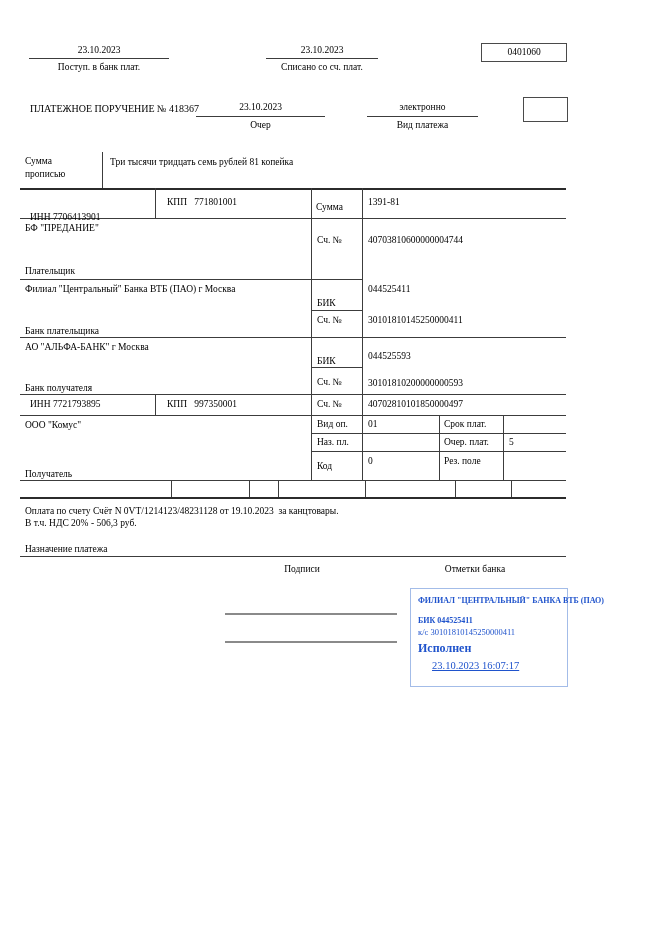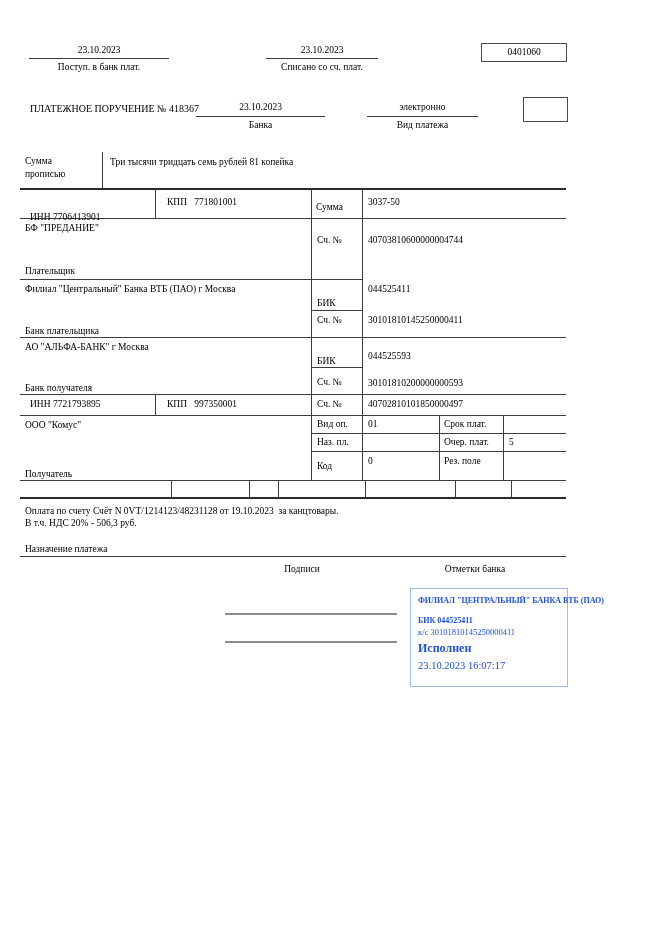--- a/index.html
+++ b/index.html
@@ -38,21 +38,21 @@
   <div class="hl" style="left:266px; top:58px; width:112px;"></div>
   <span class="t c" style="left:266px; top:62px; width:112px;">Списано со сч. плат.</span>
 
   <div class="box" style="left:481px; top:43px; width:84px; height:17px;">
     <span class="t c" style="left:0; top:3px; width:84px;">0401060</span>
   </div>
 
   <span class="t big" style="left:30px; top:103px;">ПЛАТЕЖНОЕ ПОРУЧЕНИЕ № 418367</span>
   <span class="t c" style="left:196px; top:102px; width:129px;">23.10.2023</span>
   <div class="hl" style="left:196px; top:116px; width:129px;"></div>
-  <span class="t c" style="left:196px; top:120px; width:129px;">Банка</span>
+  <span class="t c" style="left:196px; top:120px; width:129px;">Очер</span>
   <span class="t c" style="left:367px; top:102px; width:111px;">электронно</span>
   <div class="hl" style="left:367px; top:116px; width:111px;"></div>
   <span class="t c" style="left:367px; top:120px; width:111px;">Вид платежа</span>
   <div class="box" style="left:523px; top:97px; width:43px; height:23px;"></div>
 
   <span class="t wrap" style="left:25px; top:155px; width:58px; line-height:13px;">Сумма прописью</span>
   <div class="vl" style="left:102px; top:152px; height:37px;"></div>
   <span class="t" style="left:110px; top:157px;">Три тысячи тридцать семь рублей 81 копейка</span>
 
   <div class="hl2" style="left:20px; top:188px; width:546px;"></div>
@@ -78,21 +78,21 @@
   <div class="vl" style="left:171px; top:480px; height:17px;"></div>
   <div class="vl" style="left:249px; top:480px; height:17px;"></div>
   <div class="vl" style="left:278px; top:480px; height:17px;"></div>
   <div class="vl" style="left:365px; top:480px; height:17px;"></div>
   <div class="vl" style="left:455px; top:480px; height:17px;"></div>
   <div class="vl" style="left:511px; top:480px; height:17px;"></div>
 
   <span class="t" style="left:30px; top:212px;">ИНН 7706413901</span>
   <span class="t" style="left:167px; top:197px;">КПП   771801001</span>
   <span class="t" style="left:316px; top:202px;">Сумма</span>
-  <span class="t" style="left:368px; top:197px;">3037-50</span>
+  <span class="t" style="left:368px; top:197px;">1391-81</span>
 
   <span class="t" style="left:25px; top:223px;">БФ "ПРЕДАНИЕ"</span>
   <span class="t" style="left:317px; top:235px;">Сч. №</span>
   <span class="t" style="left:368px; top:235px;">40703810600000004744</span>
   <span class="t" style="left:25px; top:266px;">Плательщик</span>
 
   <span class="t" style="left:25px; top:284px;">Филиал "Центральный" Банка ВТБ (ПАО) г Москва</span>
   <span class="t" style="left:368px; top:284px;">044525411</span>
   <span class="t" style="left:317px; top:298px;">БИК</span>
   <span class="t" style="left:317px; top:315px;">Сч. №</span>
@@ -133,16 +133,16 @@
 
 
   <div class="sigln" style="left:225px; top:613px; width:172px;"></div>
   <div class="sigln" style="left:225px; top:641px; width:172px;"></div>
 
   <div class="bluebox" style="left:410px; top:588px; width:156px; height:97px;">
     <span class="bt st-head wrap" style="left:7px; top:7px; width:140px;">ФИЛИАЛ "ЦЕНТРАЛЬНЫЙ" БАНКА ВТБ (ПАО)</span>
     <span class="bt st-head" style="left:7px; top:27px;">БИК 044525411</span>
     <span class="bt st-corr" style="left:7px; top:38px;">к/с 30101810145250000411</span>
     <span class="bt st-status" style="left:7px; top:52px;">Исполнен</span>
-    <span class="bt st-time" style="left:7px; top:71px;">23.10.2023 16:07:17</span>
+    <span class="bt st-time" style="left:21px; top:71px;text-decoration:underline;">23.10.2023 16:07:17</span>
   </div>
 
 </div>
 
 </body></html>

